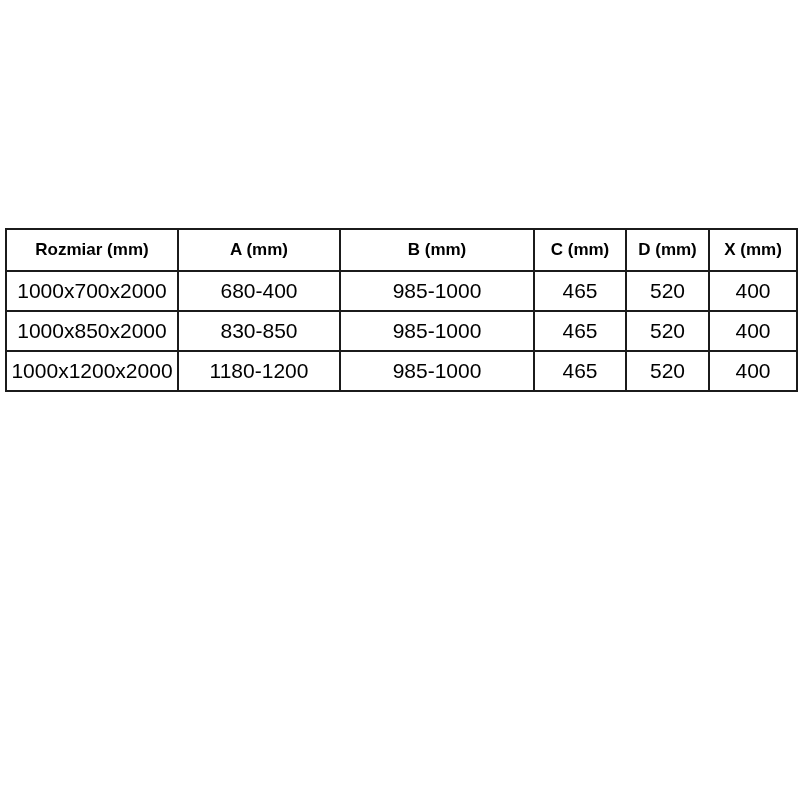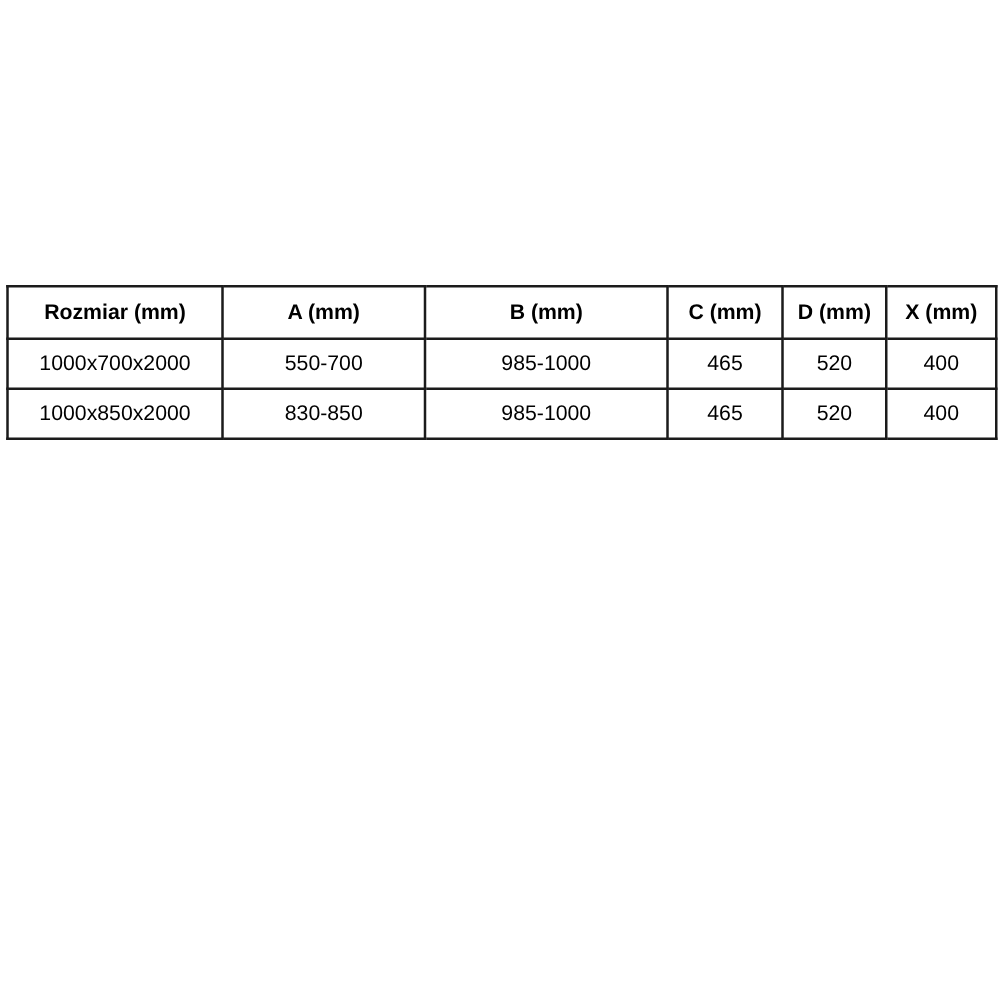--- a/index.html
+++ b/index.html
@@ -33,21 +33,21 @@
     overflow: hidden;
     white-space: nowrap;
   }
   table.size-table th {
     height: 40px;
     font-size: 17px;
     font-weight: bold;
   }
   table.size-table td {
     height: 38px;
-    font-size: 17px;
+    font-size: 21px;
     font-weight: normal;
   }
   col.c-rozmiar { width: 172px; }
   col.c-a { width: 162px; }
   col.c-b { width: 194px; }
   col.c-c { width: 92px; }
   col.c-d { width: 83px; }
   col.c-x { width: 88px; }
 </style>
 </head>
@@ -69,29 +69,37 @@
           <th>A (mm)</th>
           <th>B (mm)</th>
           <th>C (mm)</th>
           <th>D (mm)</th>
           <th>X (mm)</th>
         </tr>
     </thead>
     <tbody id="table-body">
         <tr>
           <td>1000x700x2000</td>
-          <td>550-700</td>
+          <td>680-400</td>
           <td>985-1000</td>
           <td>465</td>
           <td>520</td>
           <td>400</td>
         </tr>
         <tr>
           <td>1000x850x2000</td>
           <td>830-850</td>
           <td>985-1000</td>
           <td>465</td>
           <td>520</td>
           <td>400</td>
         </tr>
+        <tr>
+          <td>1000x1200x2000</td>
+          <td>1180-1200</td>
+          <td>985-1000</td>
+          <td>465</td>
+          <td>520</td>
+          <td>400</td>
+        </tr>
       </tbody>
   </table>
 </div>
 
 </body></html>

